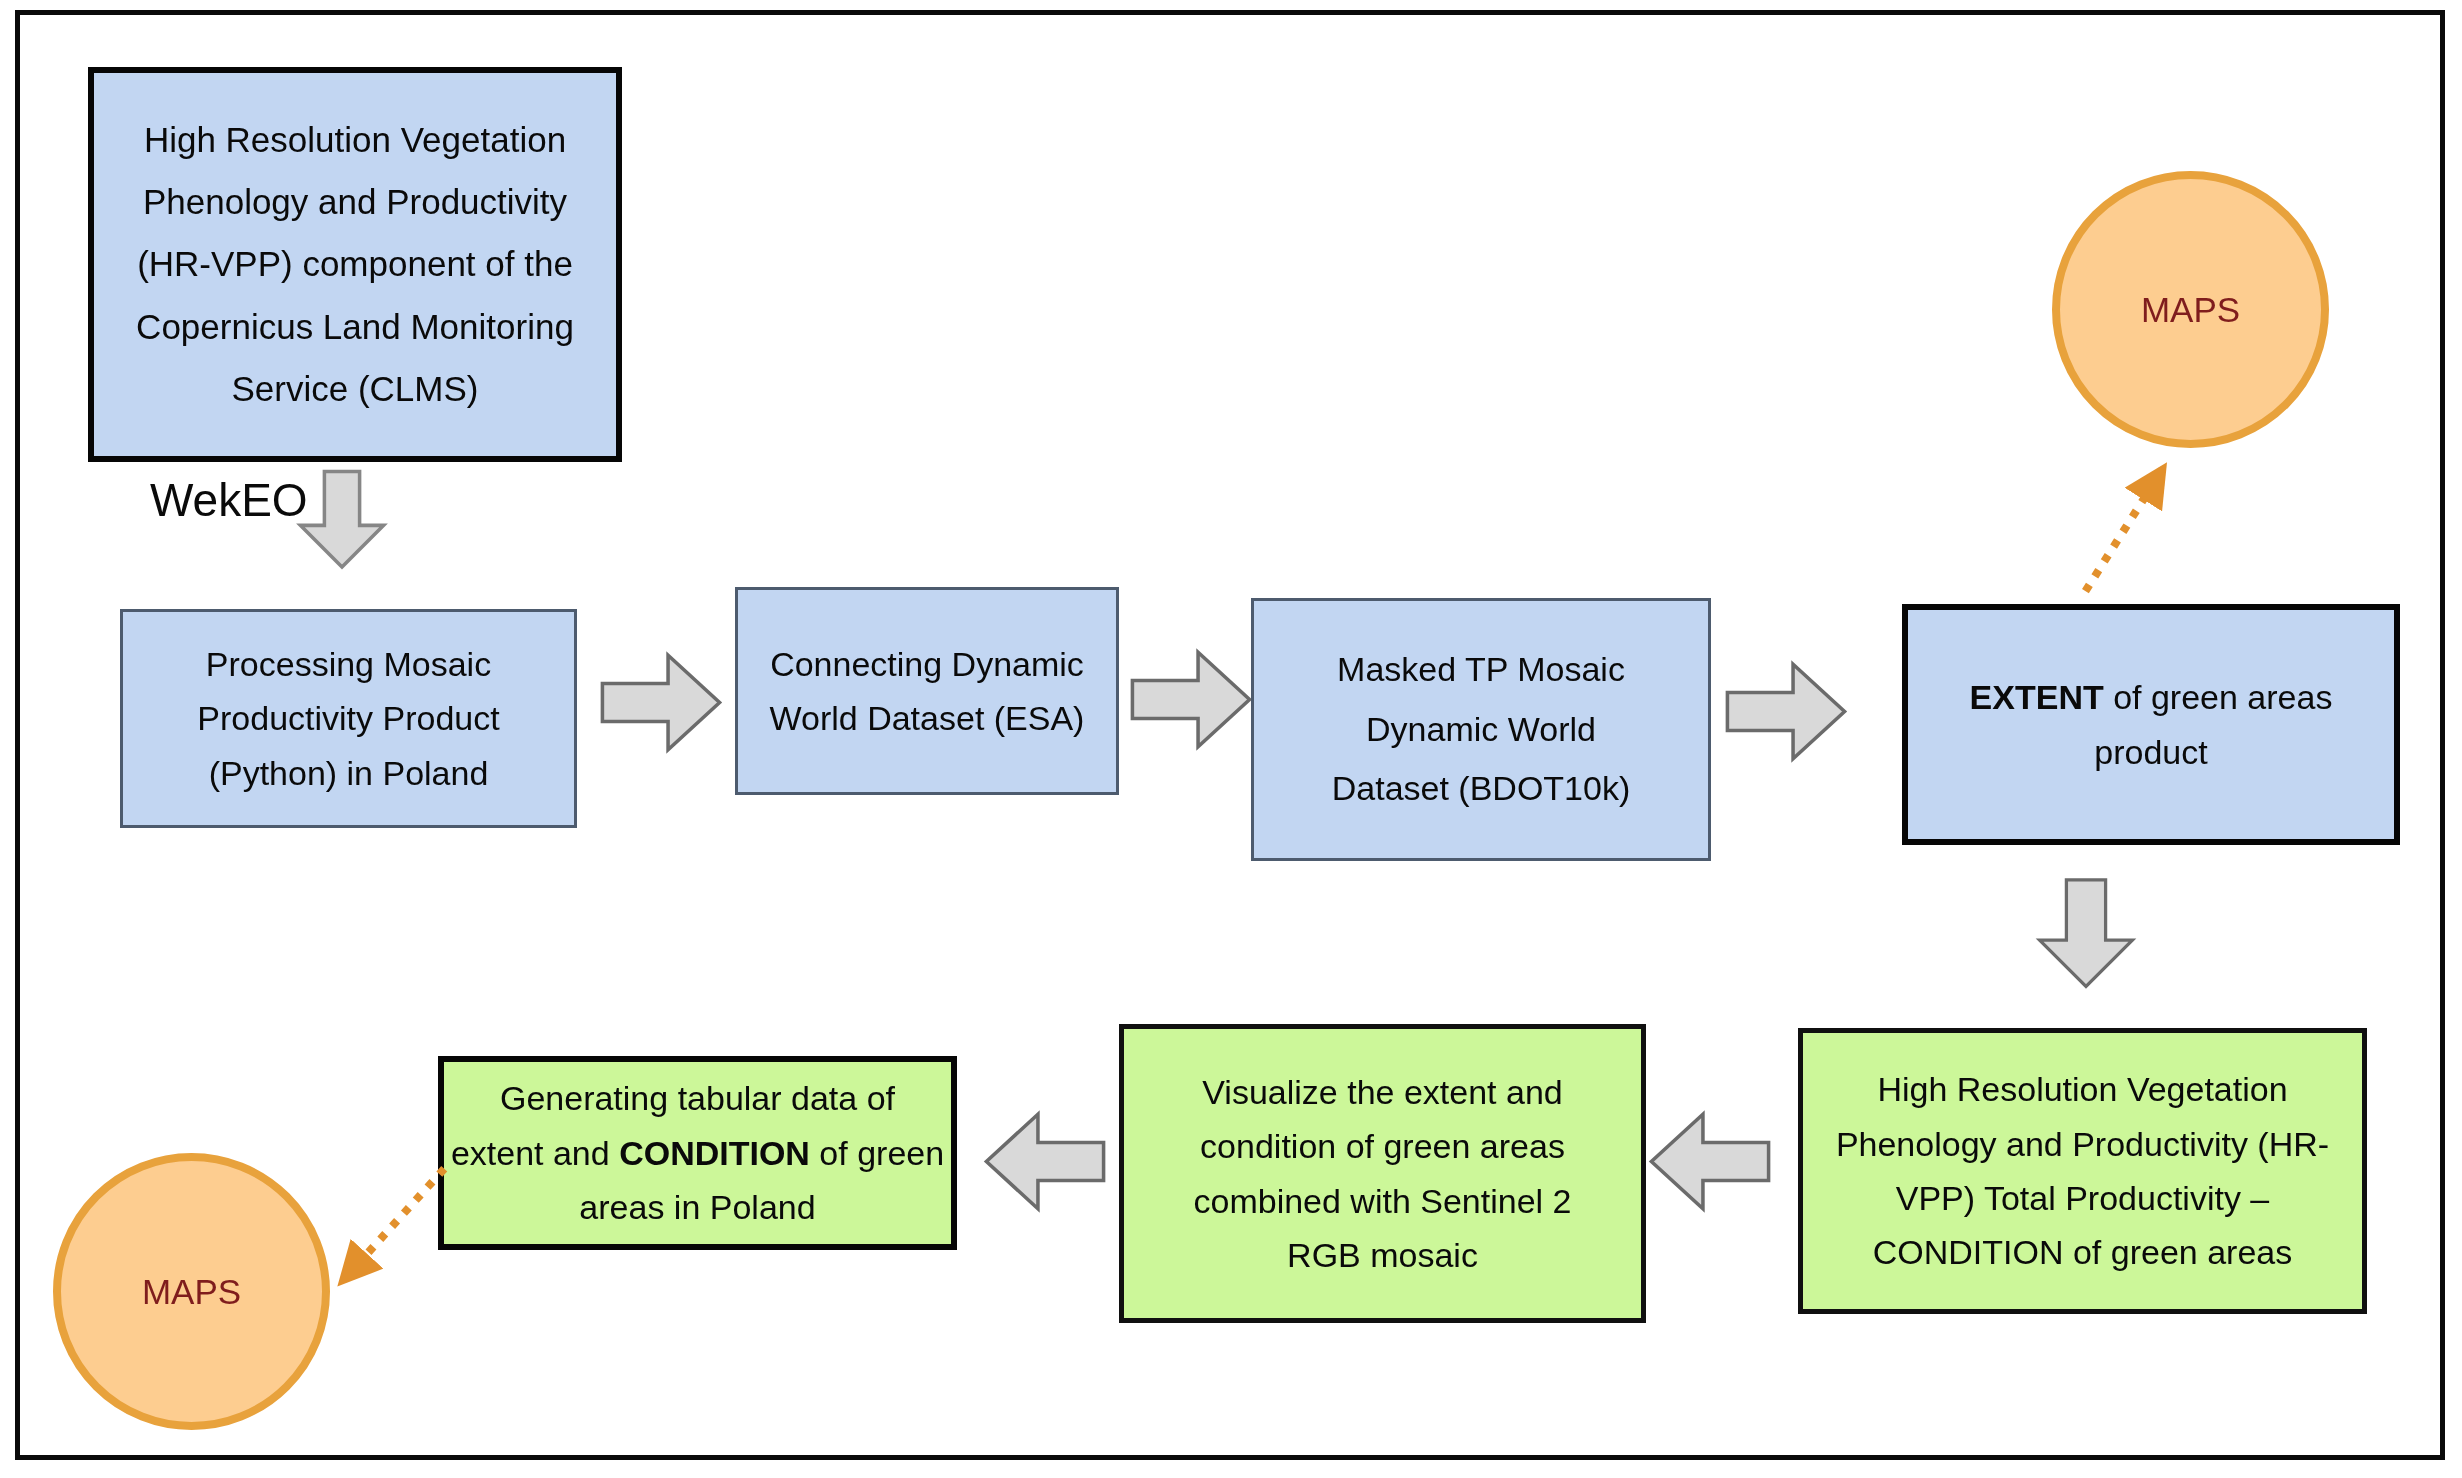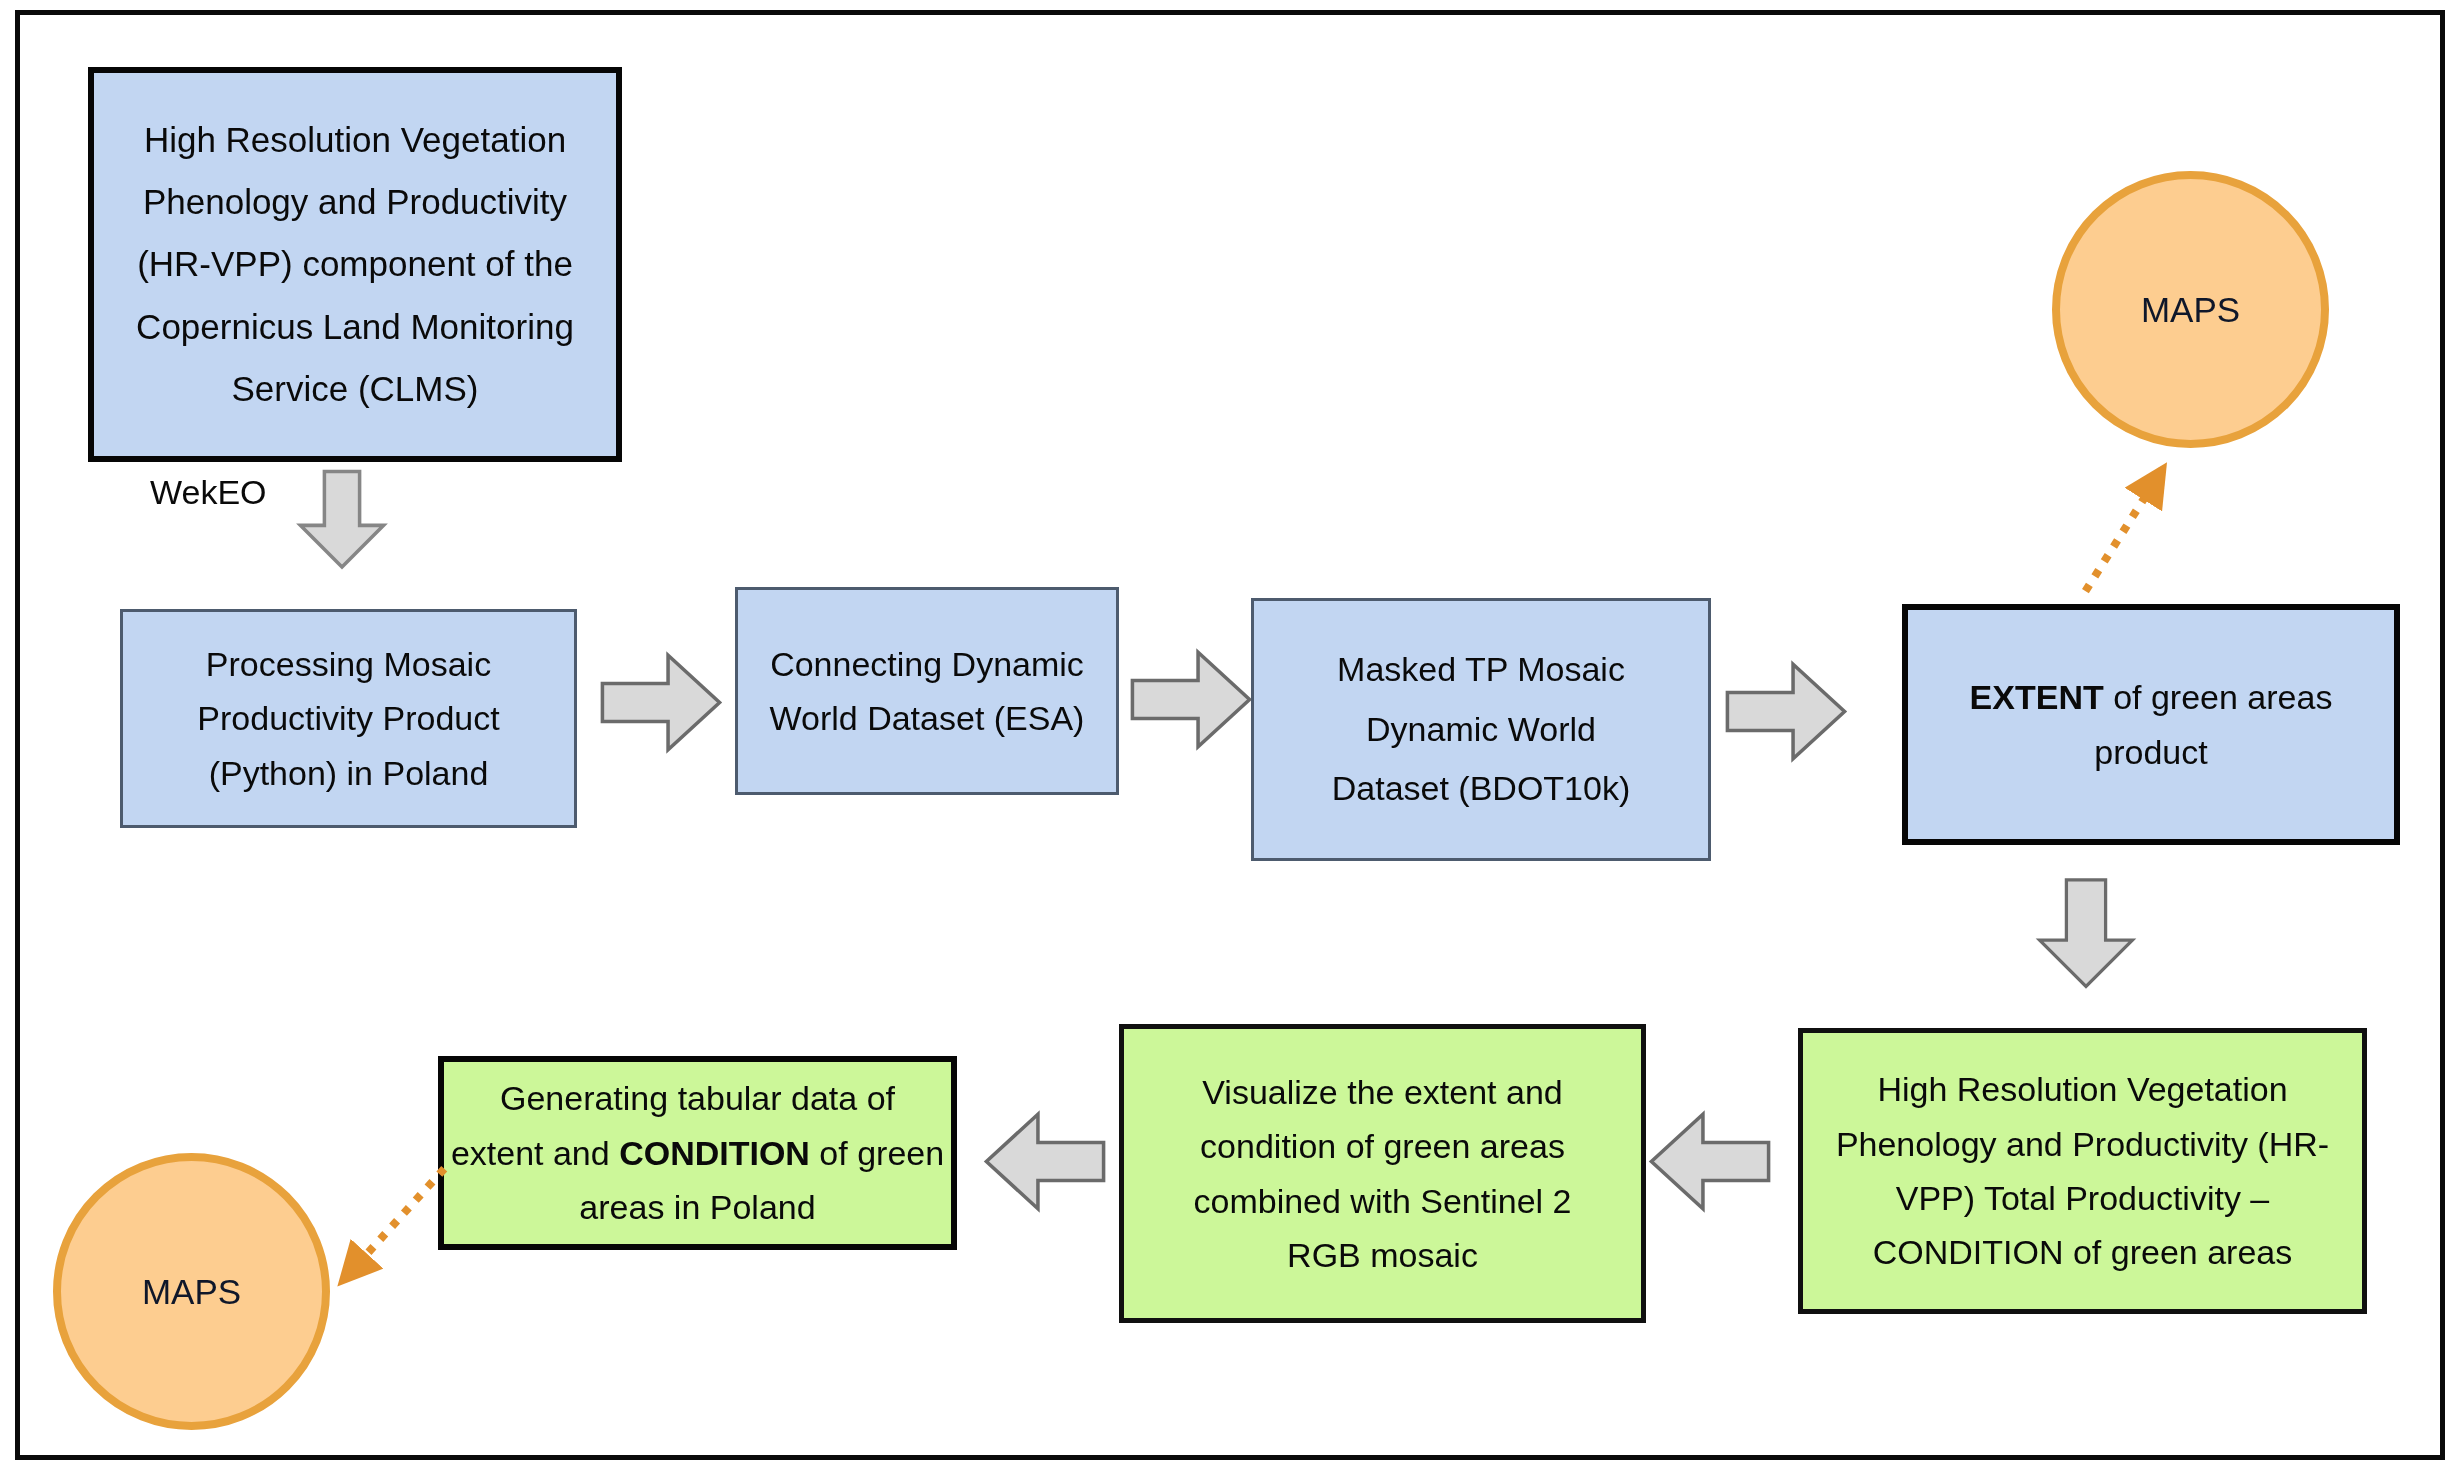--- a/index.html
+++ b/index.html
@@ -14,25 +14,25 @@
   .node{
     position:absolute;display:flex;align-items:center;justify-content:center;
     text-align:center;box-sizing:border-box;font-size:34px;line-height:1.6;
     padding:0 29px;color:#0a0a0a;margin-top:14px;
   }
   .node .lbl{display:block;width:100%;}
   .blue{background:var(--box_blue,#c2d6f2);border:3.6px solid var(--box_border_thin,#4d5b6e);}
   .green{background:var(--box_green,#ccf799);border:5.1px solid #101010;}
   .thick{border:6.6px solid #060606;}
   .b{font-weight:bold;}
-  .caption{position:absolute;font-size:34px;color:#0a0a0a;}
+  .caption{position:absolute;font-size:46px;color:#0a0a0a;}
   .circle{
     position:absolute;border-radius:50%;display:flex;align-items:center;justify-content:center;
     background:var(--circle_fill,#fdcd90);border:8px solid var(--circle_border,#e8a23c);
-    box-sizing:border-box;font-size:35px;color:#0f172a;
+    box-sizing:border-box;font-size:35px;color:#7f1d1d;
   }
   svg.arrow{position:absolute;overflow:visible;}
   .block{fill:var(--arrow_fill,#d9d9d9);stroke:var(--arrow_border,#6b6b6b);stroke-width:5;stroke-linejoin:miter;}
   .block.soft{stroke:#868686;stroke-width:6;}
   .dotline{stroke:var(--dotted_arrow,#e2902c);stroke-width:11;stroke-dasharray:10 14;stroke-linecap:butt;fill:none;}
 
   
   #n-clms{left:88px;top:53px;width:534px;height:395px;font-size:35px;line-height:1.78;padding:0 32px;}
   #wekeo{left:150px;top:473px;}
   #n-processing{left:120px;top:595px;width:457px;height:219px;}

